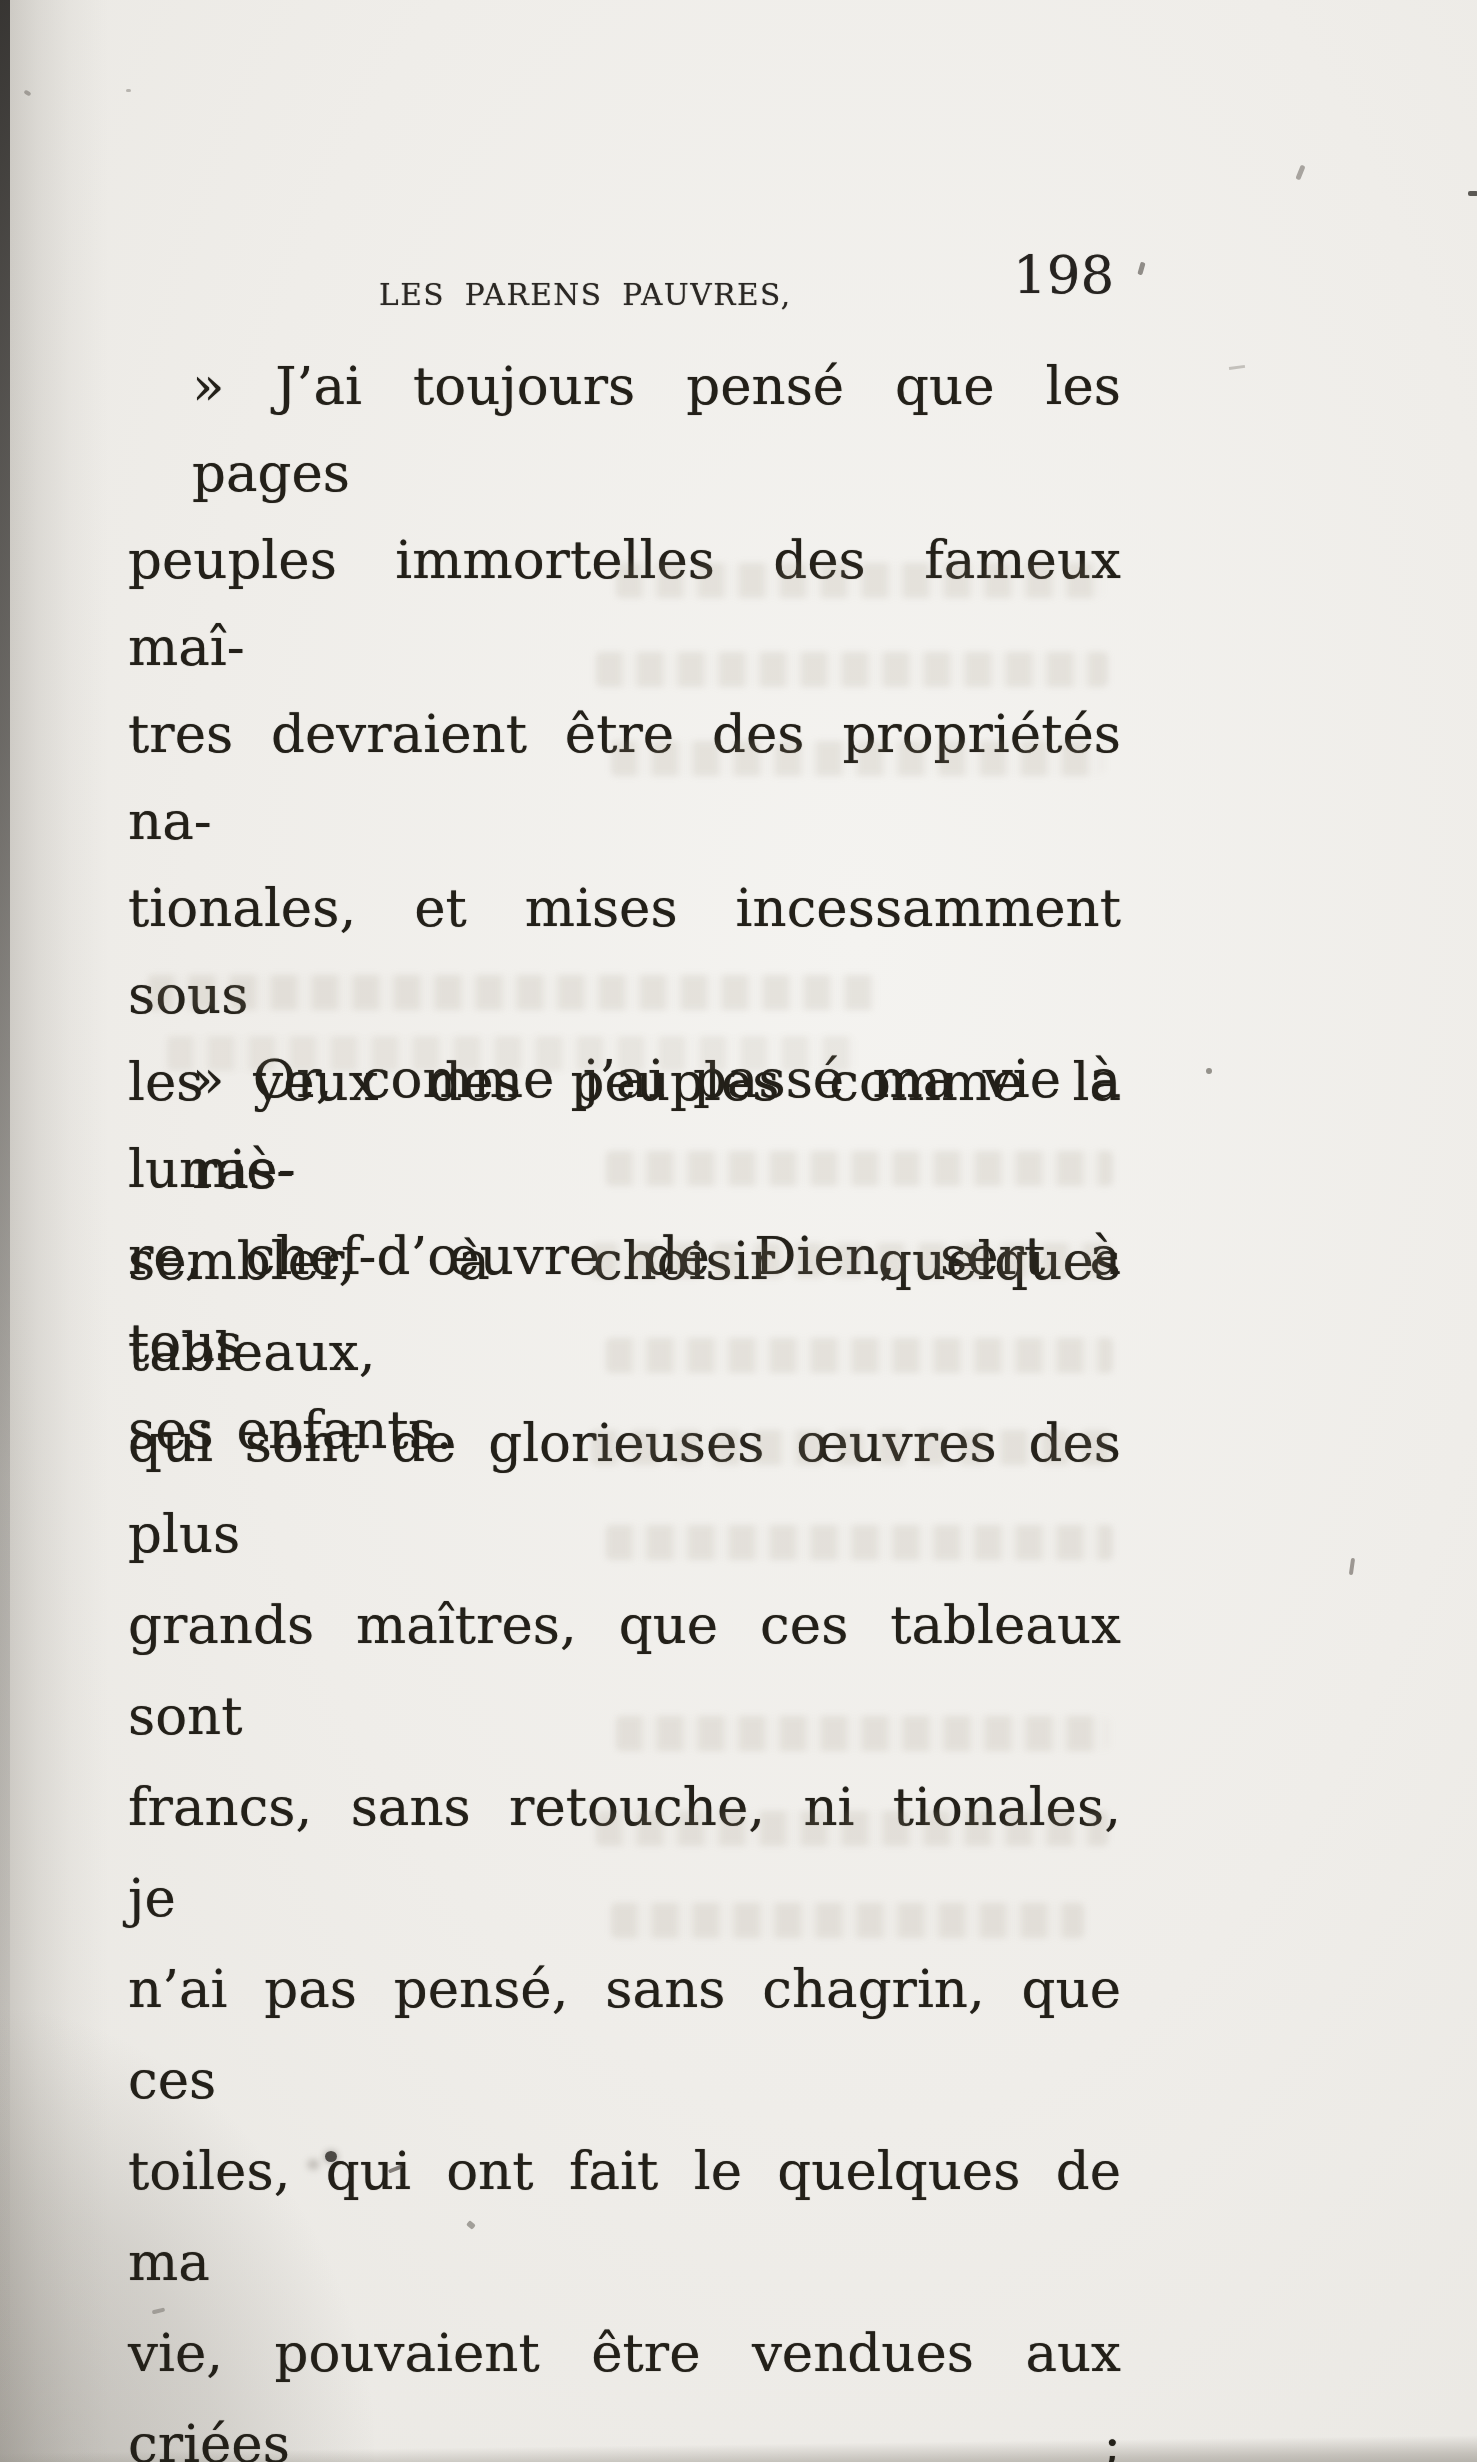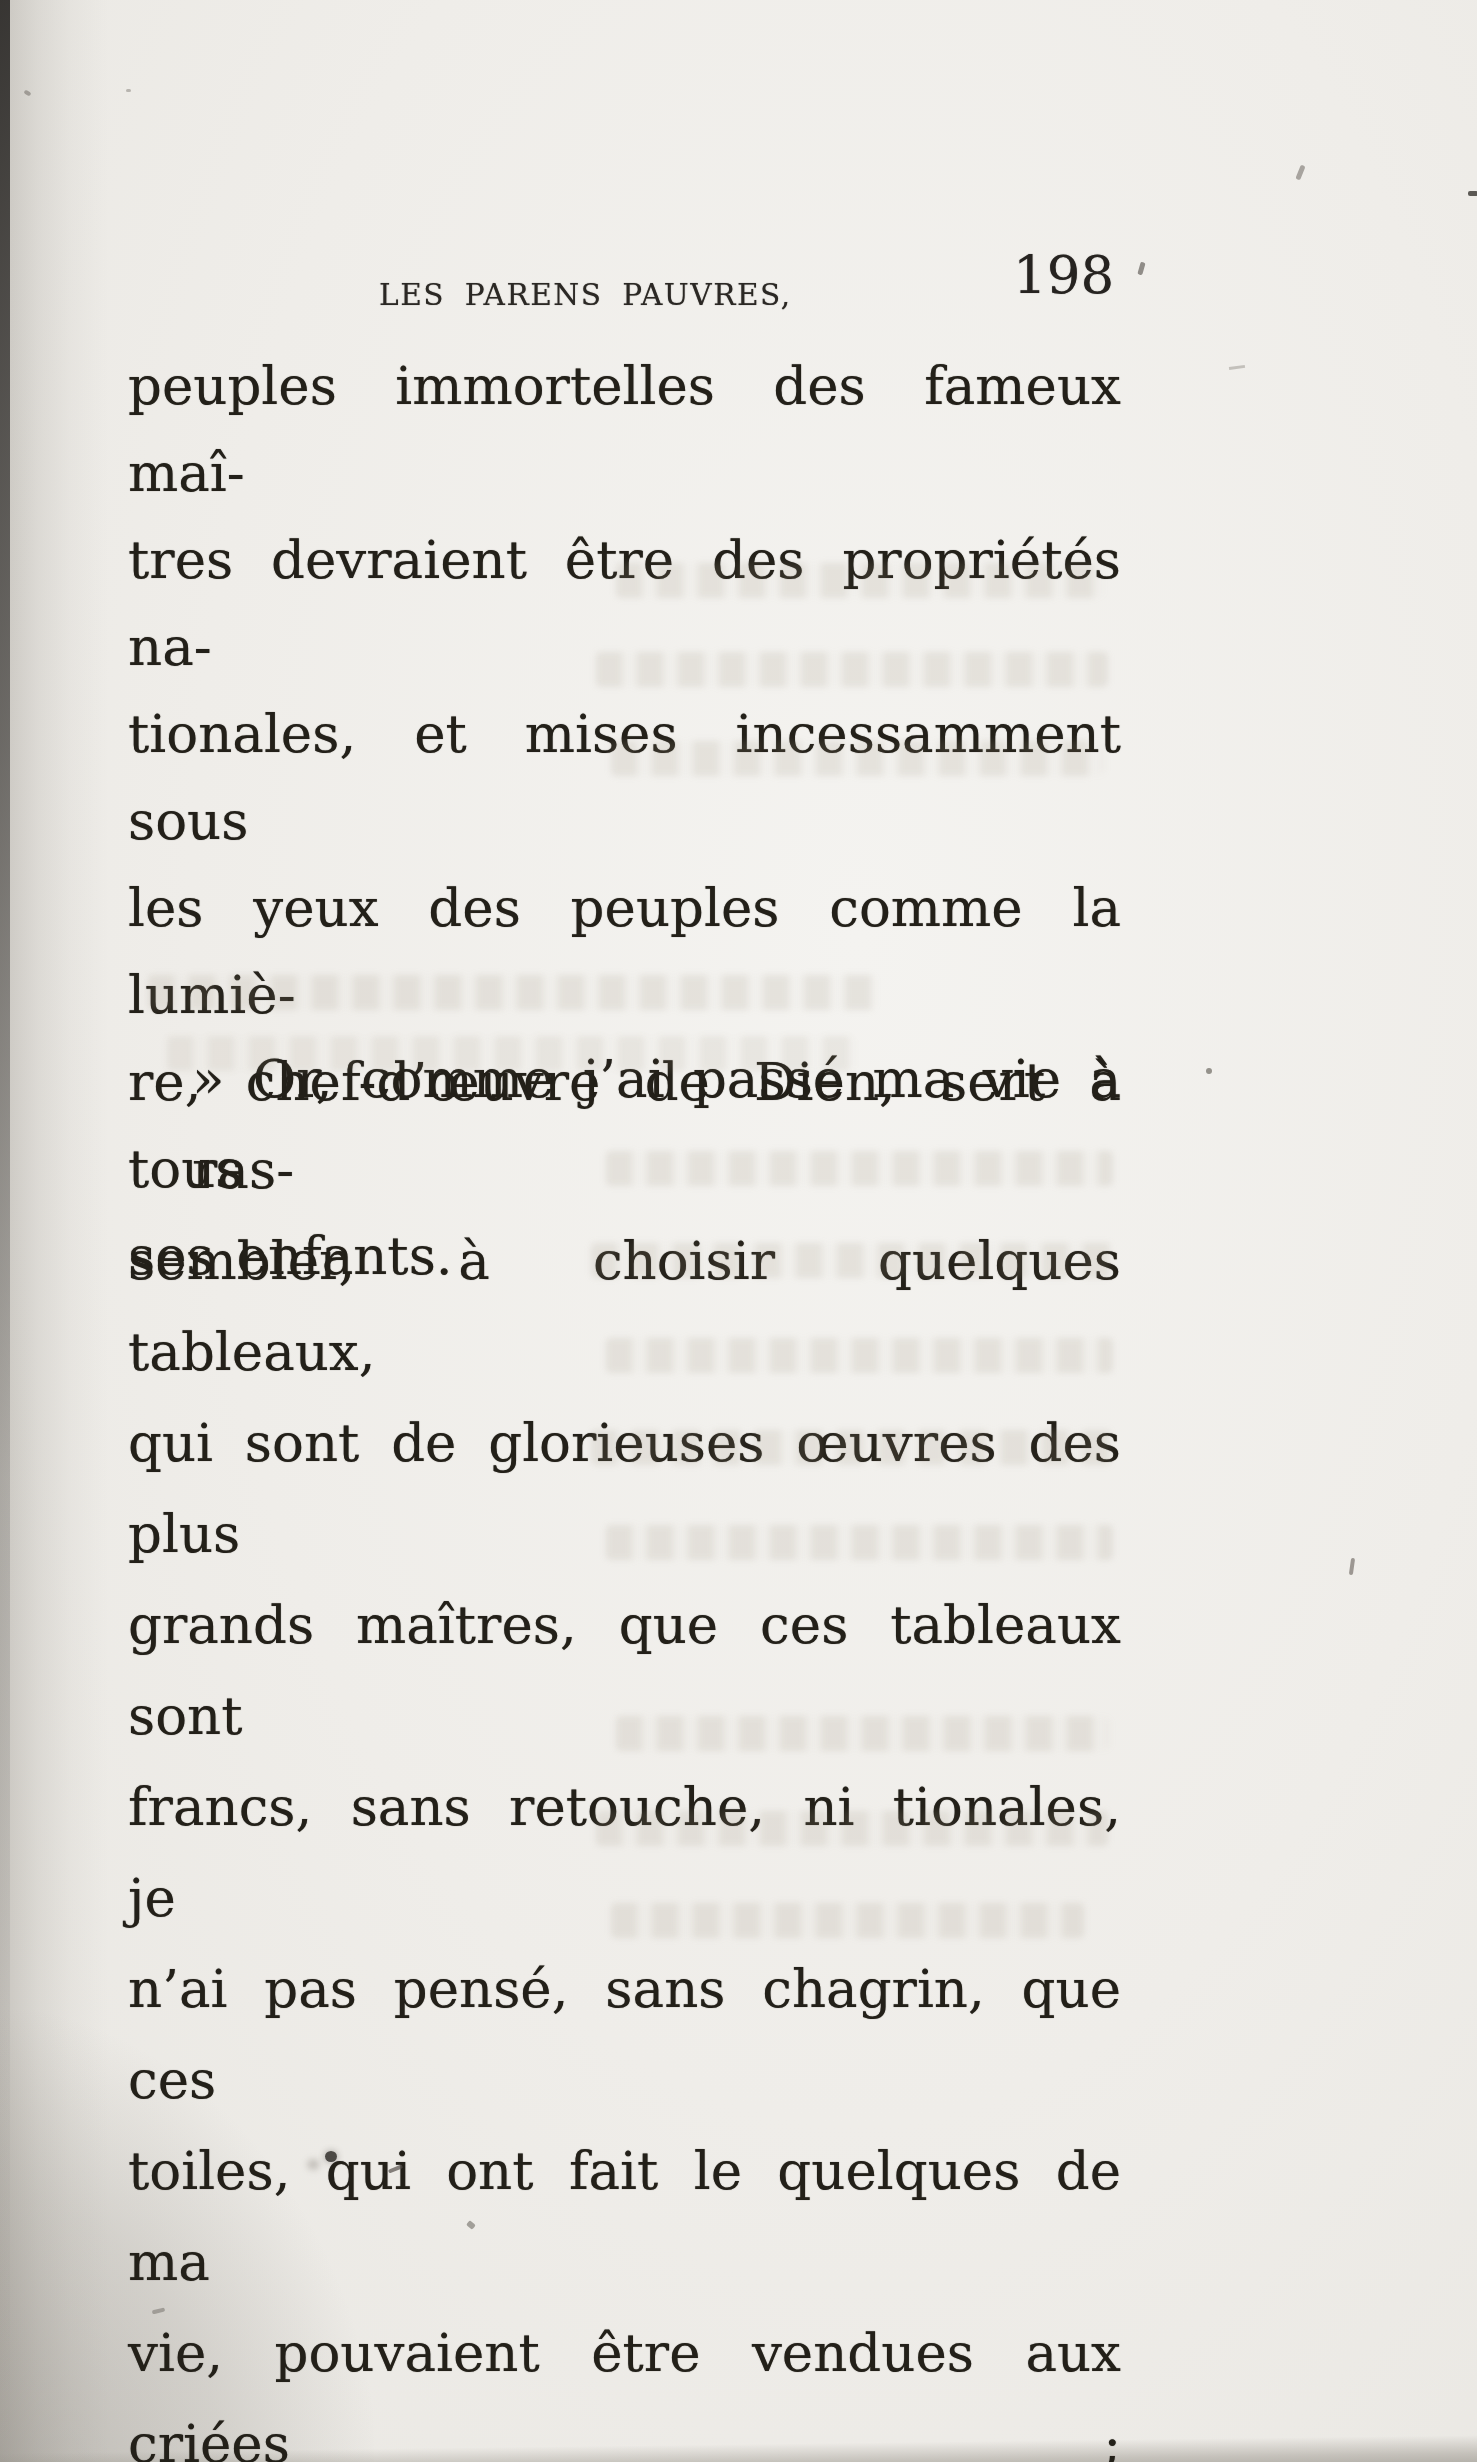--- a/index.html
+++ b/index.html
@@ -84,20 +84,21 @@
 
   <div class="edge-left-soft"></div>
   <div class="edge-left-dark"></div>
   <div class="corner-bottom-left"></div>
   <div class="edge-bottom-band"></div>
 
   <div class="header-title">LES PARENS PAUVRES,</div>
   <div class="page-number">198</div>
 
   <div class="body-block para-1">
+      <div class="line indent">» J’ai toujours pensé que les pages</div>
       <div class="line">peuples immortelles des fameux maî-</div>
       <div class="line">tres devraient être des propriétés na-</div>
       <div class="line">tionales, et mises incessamment sous</div>
       <div class="line">les yeux des peuples comme la lumiè-</div>
       <div class="line">re, chef-d’œuvre de Dien, sert à tous</div>
       <div class="line para-end">ses enfants.</div>
     </div>
   <div class="body-block para-2">
       <div class="line indent">» Or, comme j’ai passé ma vie à ras-</div>
       <div class="line">sembler, à choisir quelques tableaux,</div>

